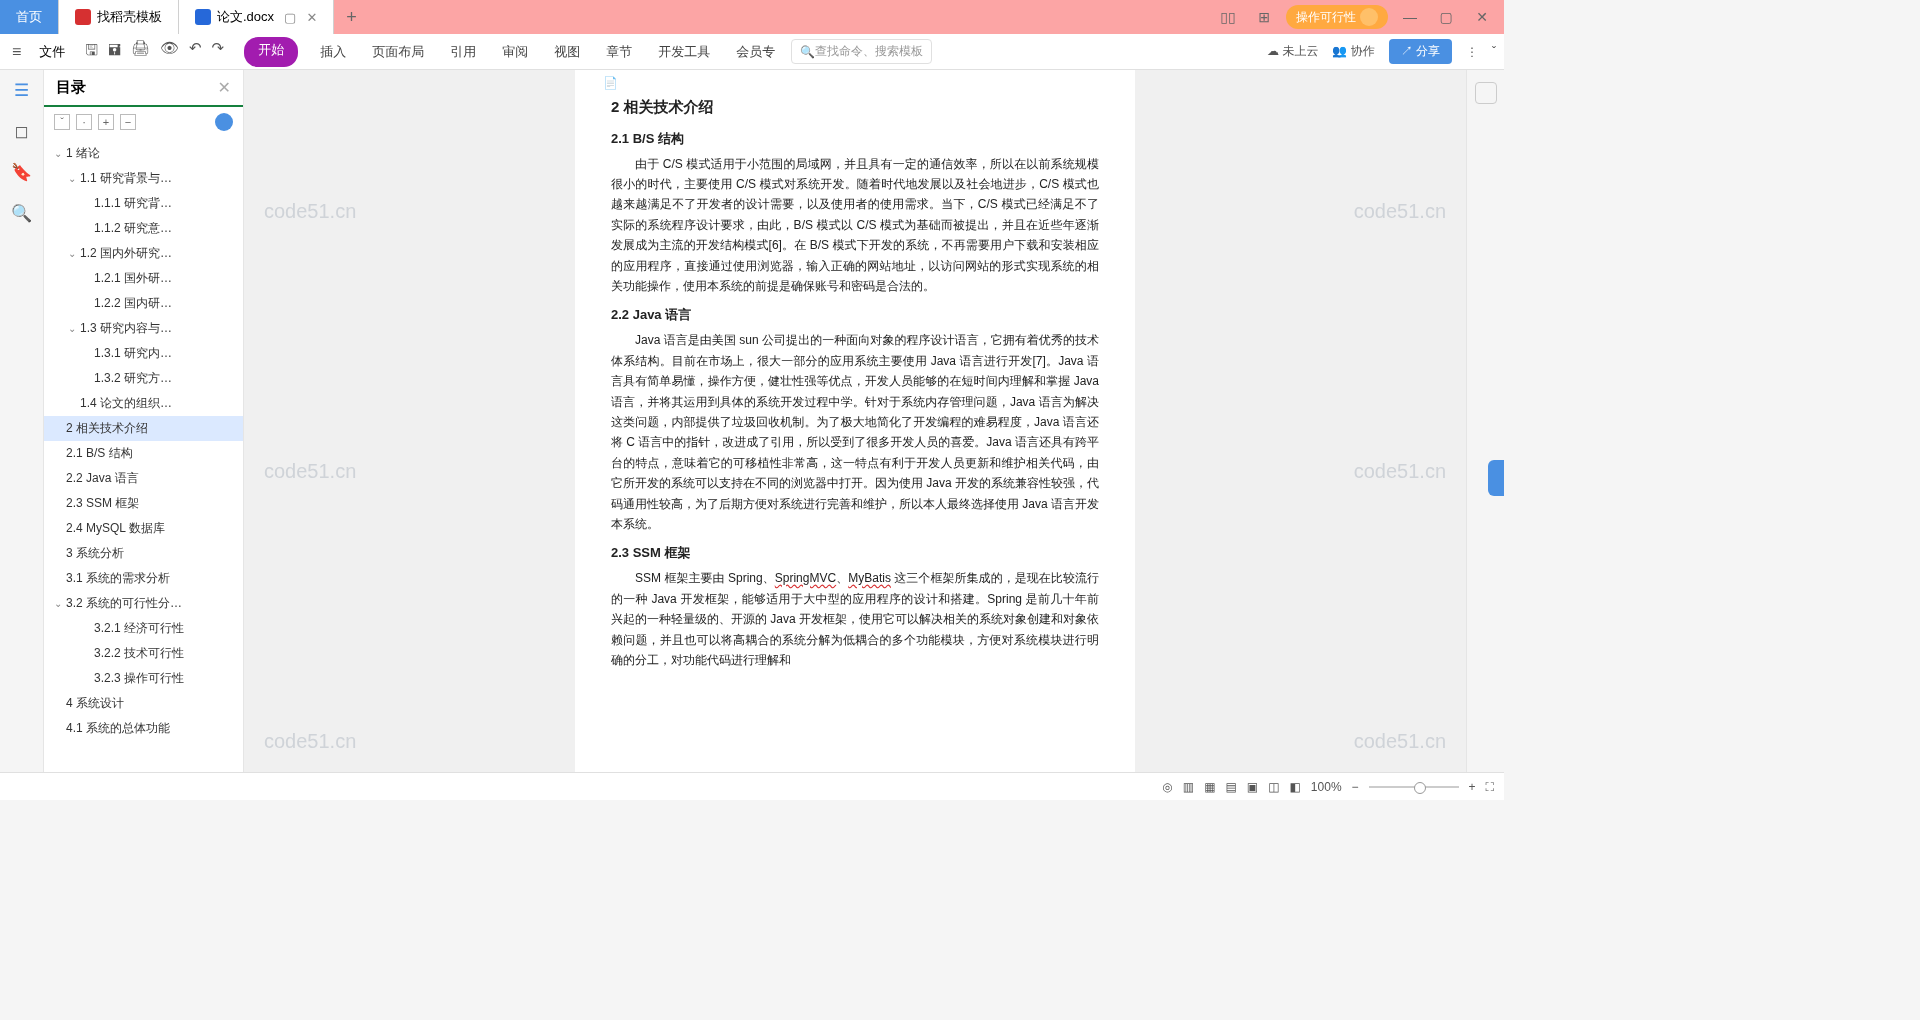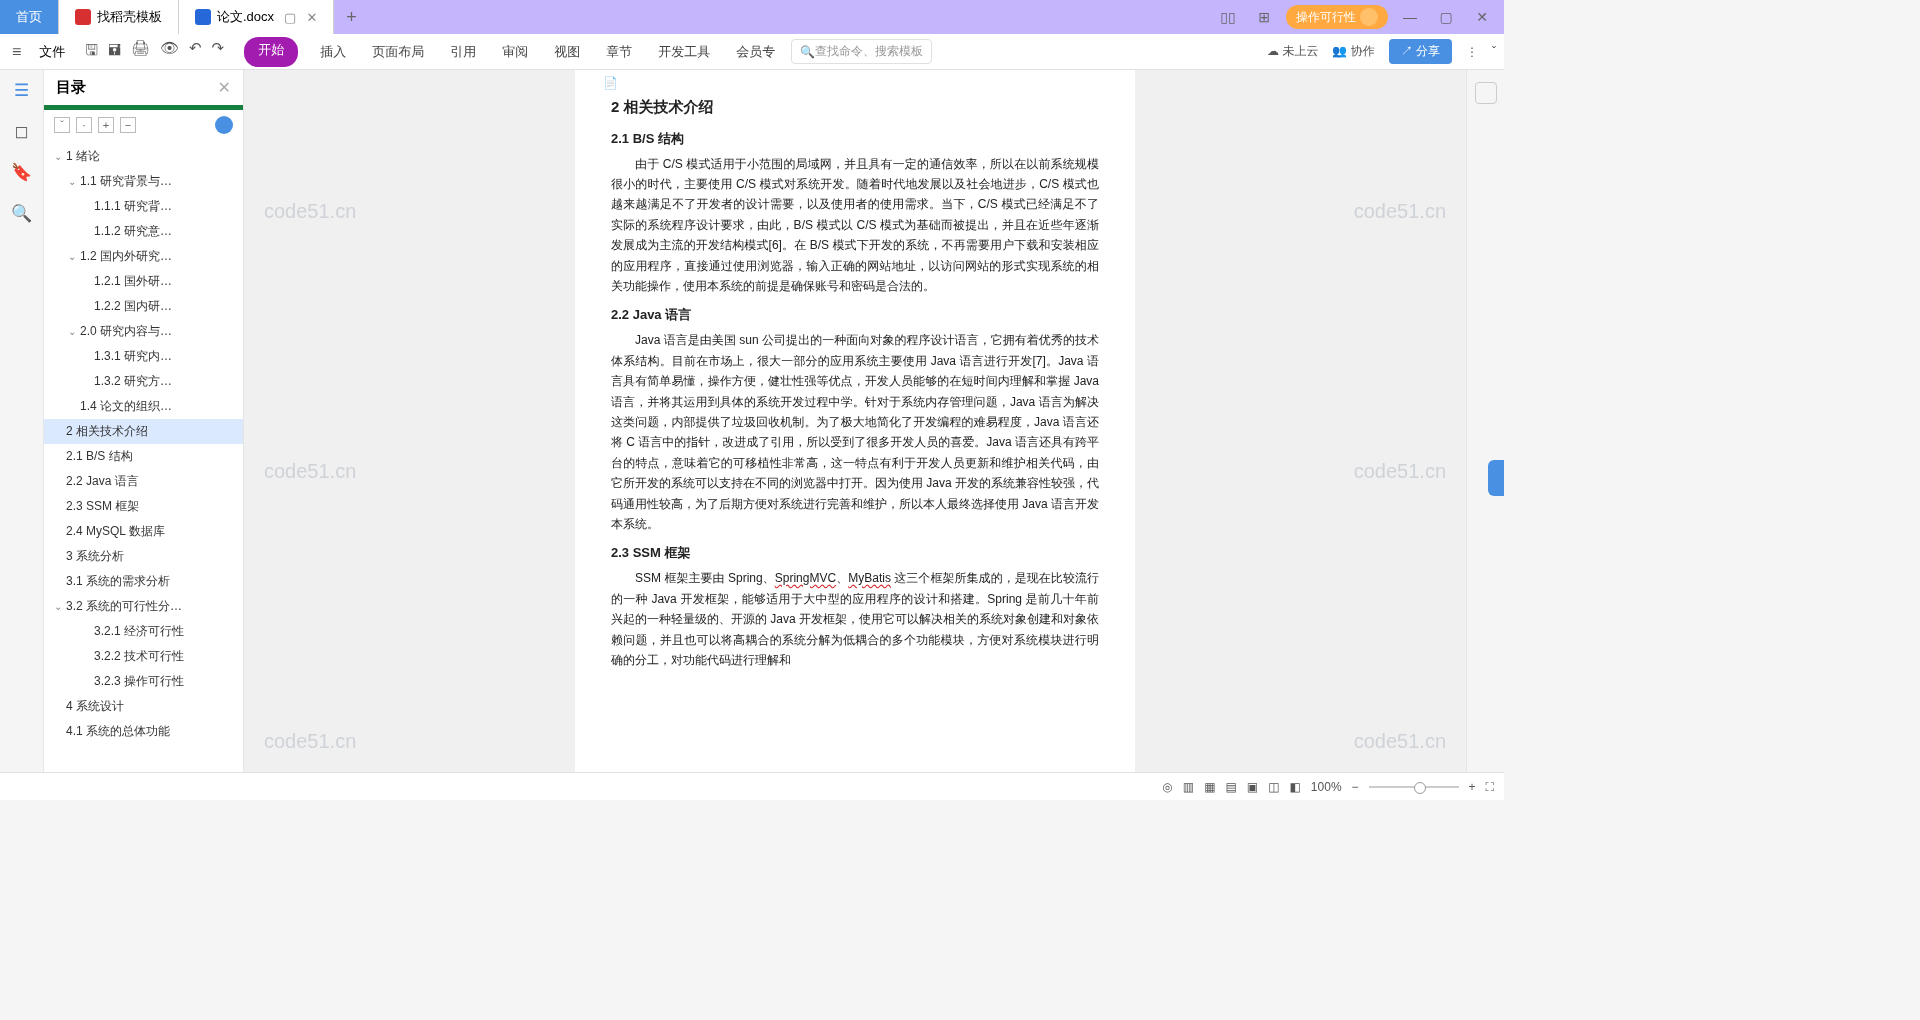--- a/index.html
+++ b/index.html
@@ -1,18 +1,18 @@
 <!DOCTYPE html>
 <html><head>
 <meta charset="utf-8">
 <style>
 * { margin: 0; padding: 0; box-sizing: border-box; font-family: "Microsoft YaHei", sans-serif; }
 body { background: #f5f5f5; overflow: hidden; width: 1504px; height: 800px; position: relative; }
 
-.tabs-bar { height: 34px; background: #c4b5fd; display: flex; align-items: center; }
+.tabs-bar { height: 34px; background: #fca5a5; display: flex; align-items: center; }
 .tab { height: 34px; display: flex; align-items: center; padding: 0 16px; font-size: 13px; border-right: 1px solid #d0d0d0; position: relative; }
 .tab-home { background: #4a90e2; color: #fff; }
 .tab-template { background: #fff; }
 .tab-template .ico { width: 16px; height: 16px; background: #d63031; border-radius: 3px; margin-right: 6px; }
 .tab-doc { background: #fff; }
 .tab-doc .ico { width: 16px; height: 16px; background: #2668d9; border-radius: 3px; margin-right: 6px; }
 .tab-close { margin-left: 10px; color: #888; cursor: pointer; }
 .tab-add { padding: 0 12px; font-size: 18px; color: #666; cursor: pointer; }
 .win-controls { margin-left: auto; display: flex; align-items: center; gap: 8px; padding-right: 8px; }
 .login-btn { background: #ffa940; color: #fff; padding: 3px 10px; border-radius: 12px; font-size: 12px; display: flex; align-items: center; gap: 4px; }
@@ -29,21 +29,21 @@
 .rtab.active { background: #a21caf; color: #fff; border-radius: 14px; padding: 4px 14px; }
 .ribbon-search { margin-left: 12px; display: flex; align-items: center; border: 1px solid #e0e0e0; border-radius: 4px; padding: 3px 8px; font-size: 12px; color: #999; }
 .ribbon-right { margin-left: auto; display: flex; align-items: center; gap: 14px; font-size: 12px; color: #555; }
 .share-btn { background: #4a90e2; color: #fff; padding: 4px 12px; border-radius: 4px; }
 
 .main { display: flex; height: calc(100% - 34px - 36px - 28px); }
 .left-icons { width: 44px; background: #f5f5f5; border-right: 1px solid #e5e5e5; display: flex; flex-direction: column; align-items: center; padding-top: 10px; gap: 20px; color: #666; font-size: 17px; }
 .left-icons .active { color: #4a90e2; }
 
 .outline-panel { width: 200px; background: #fff; border-right: 1px solid #e5e5e5; display: flex; flex-direction: column; }
-.outline-header { display: flex; align-items: center; padding: 8px 12px; border-bottom: 5px solid #15803d; }
+.outline-header { display: flex; align-items: center; padding: 8px 12px; border-bottom: 2px solid #15803d; }
 .outline-title { font-size: 15px; font-weight: bold; }
 .outline-close { margin-left: auto; color: #aaa; cursor: pointer; }
 .outline-tools { display: flex; gap: 6px; padding: 6px 10px; font-size: 12px; color: #666; align-items: center; }
 .outline-tools .sq { width: 16px; height: 16px; border: 1px solid #bbb; display: flex; align-items: center; justify-content: center; font-size: 11px; }
 .outline-tools .bubble { margin-left: auto; width: 18px; height: 18px; background: #4a90e2; border-radius: 50%; }
 .outline-tree { flex: 1; overflow-y: auto; font-size: 12px; color: #333; padding: 4px 0; }
 .tree-item { padding: 4px 8px; white-space: nowrap; overflow: hidden; text-overflow: ellipsis; cursor: pointer; display: flex; align-items: center; }
 .tree-item.sel { background: #dbe9ff; }
 .tree-caret { display: inline-block; width: 12px; color: #888; font-size: 10px; }
 
@@ -178,21 +178,21 @@
         <div class="tree-item" style="padding-left: 38px;">
           <span class="tree-caret"></span>
           <span>1.2.1 国外研…</span>
         </div>
         <div class="tree-item" style="padding-left: 38px; align-items: center;">
           <span class="tree-caret"></span>
           <span>1.2.2 国内研…</span>
         </div>
         <div class="tree-item" style="padding-left: 24px;">
           <span class="tree-caret">⌄</span>
-          <span>2.0 研究内容与…</span>
+          <span>1.3 研究内容与…</span>
         </div>
         <div class="tree-item" style="padding-left: 38px;">
           <span class="tree-caret"></span>
           <span>1.3.1 研究内…</span>
         </div>
         <div class="tree-item" style="padding-left: 38px;">
           <span class="tree-caret"></span>
           <span>1.3.2 研究方…</span>
         </div>
         <div class="tree-item" style="padding-left: 24px;">

